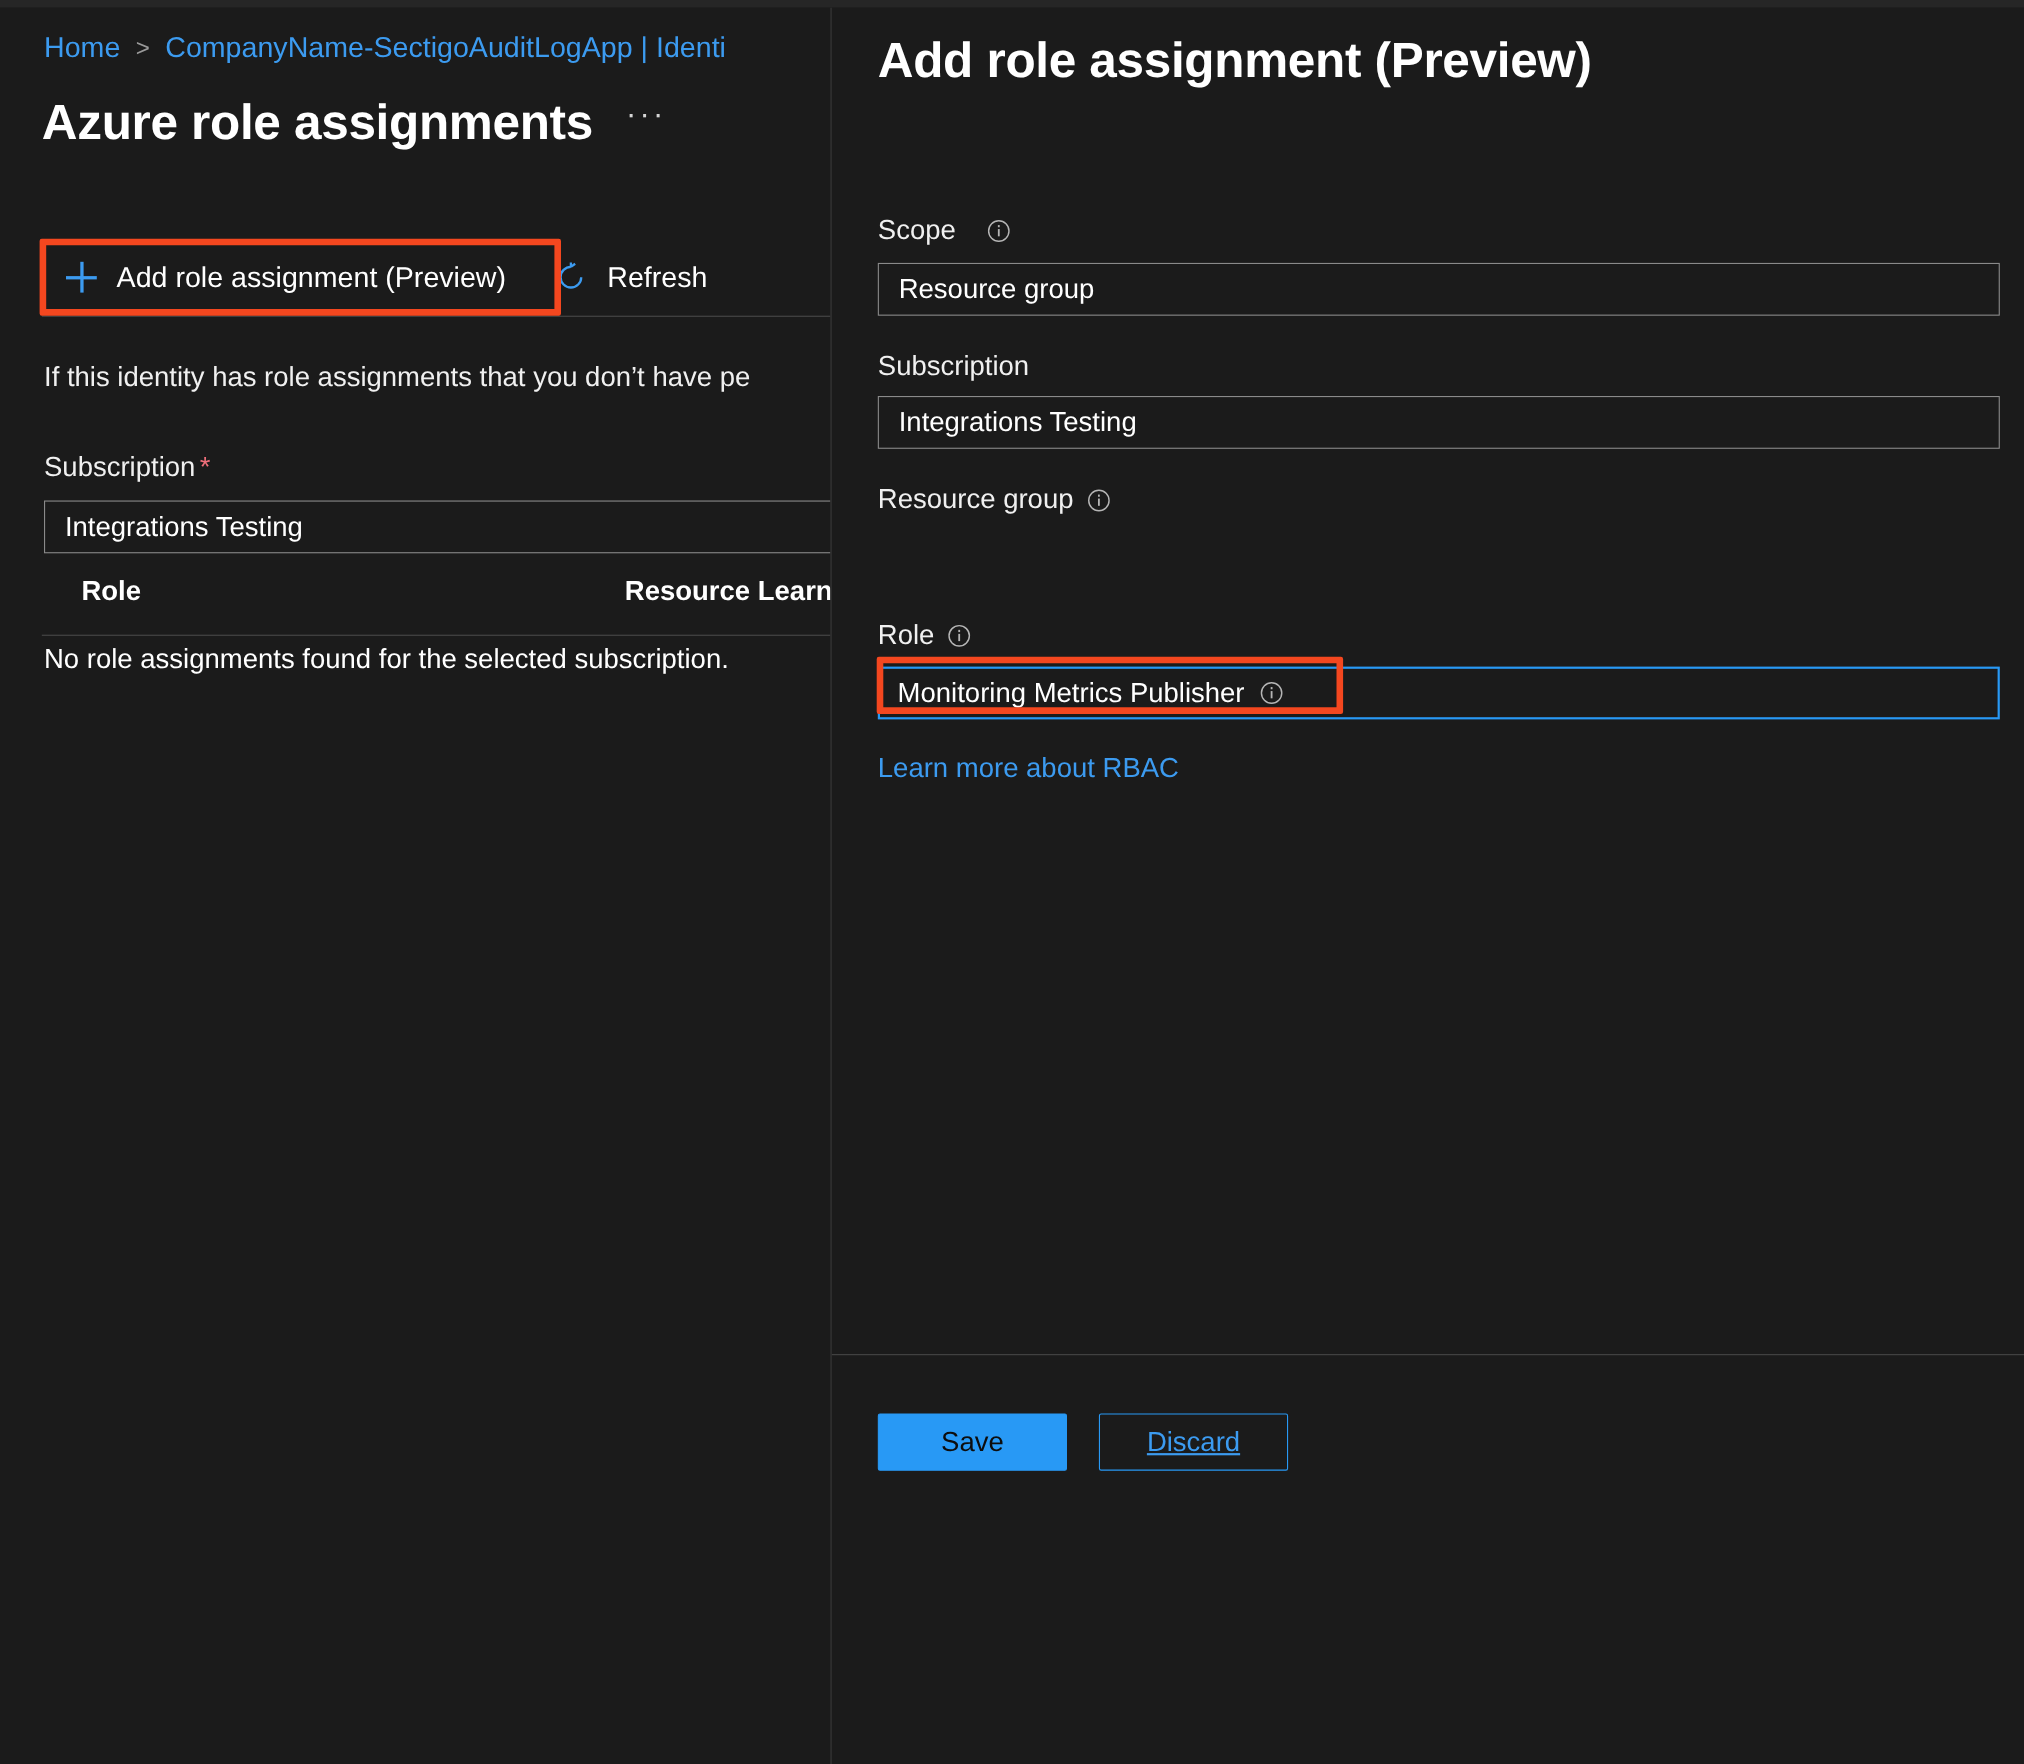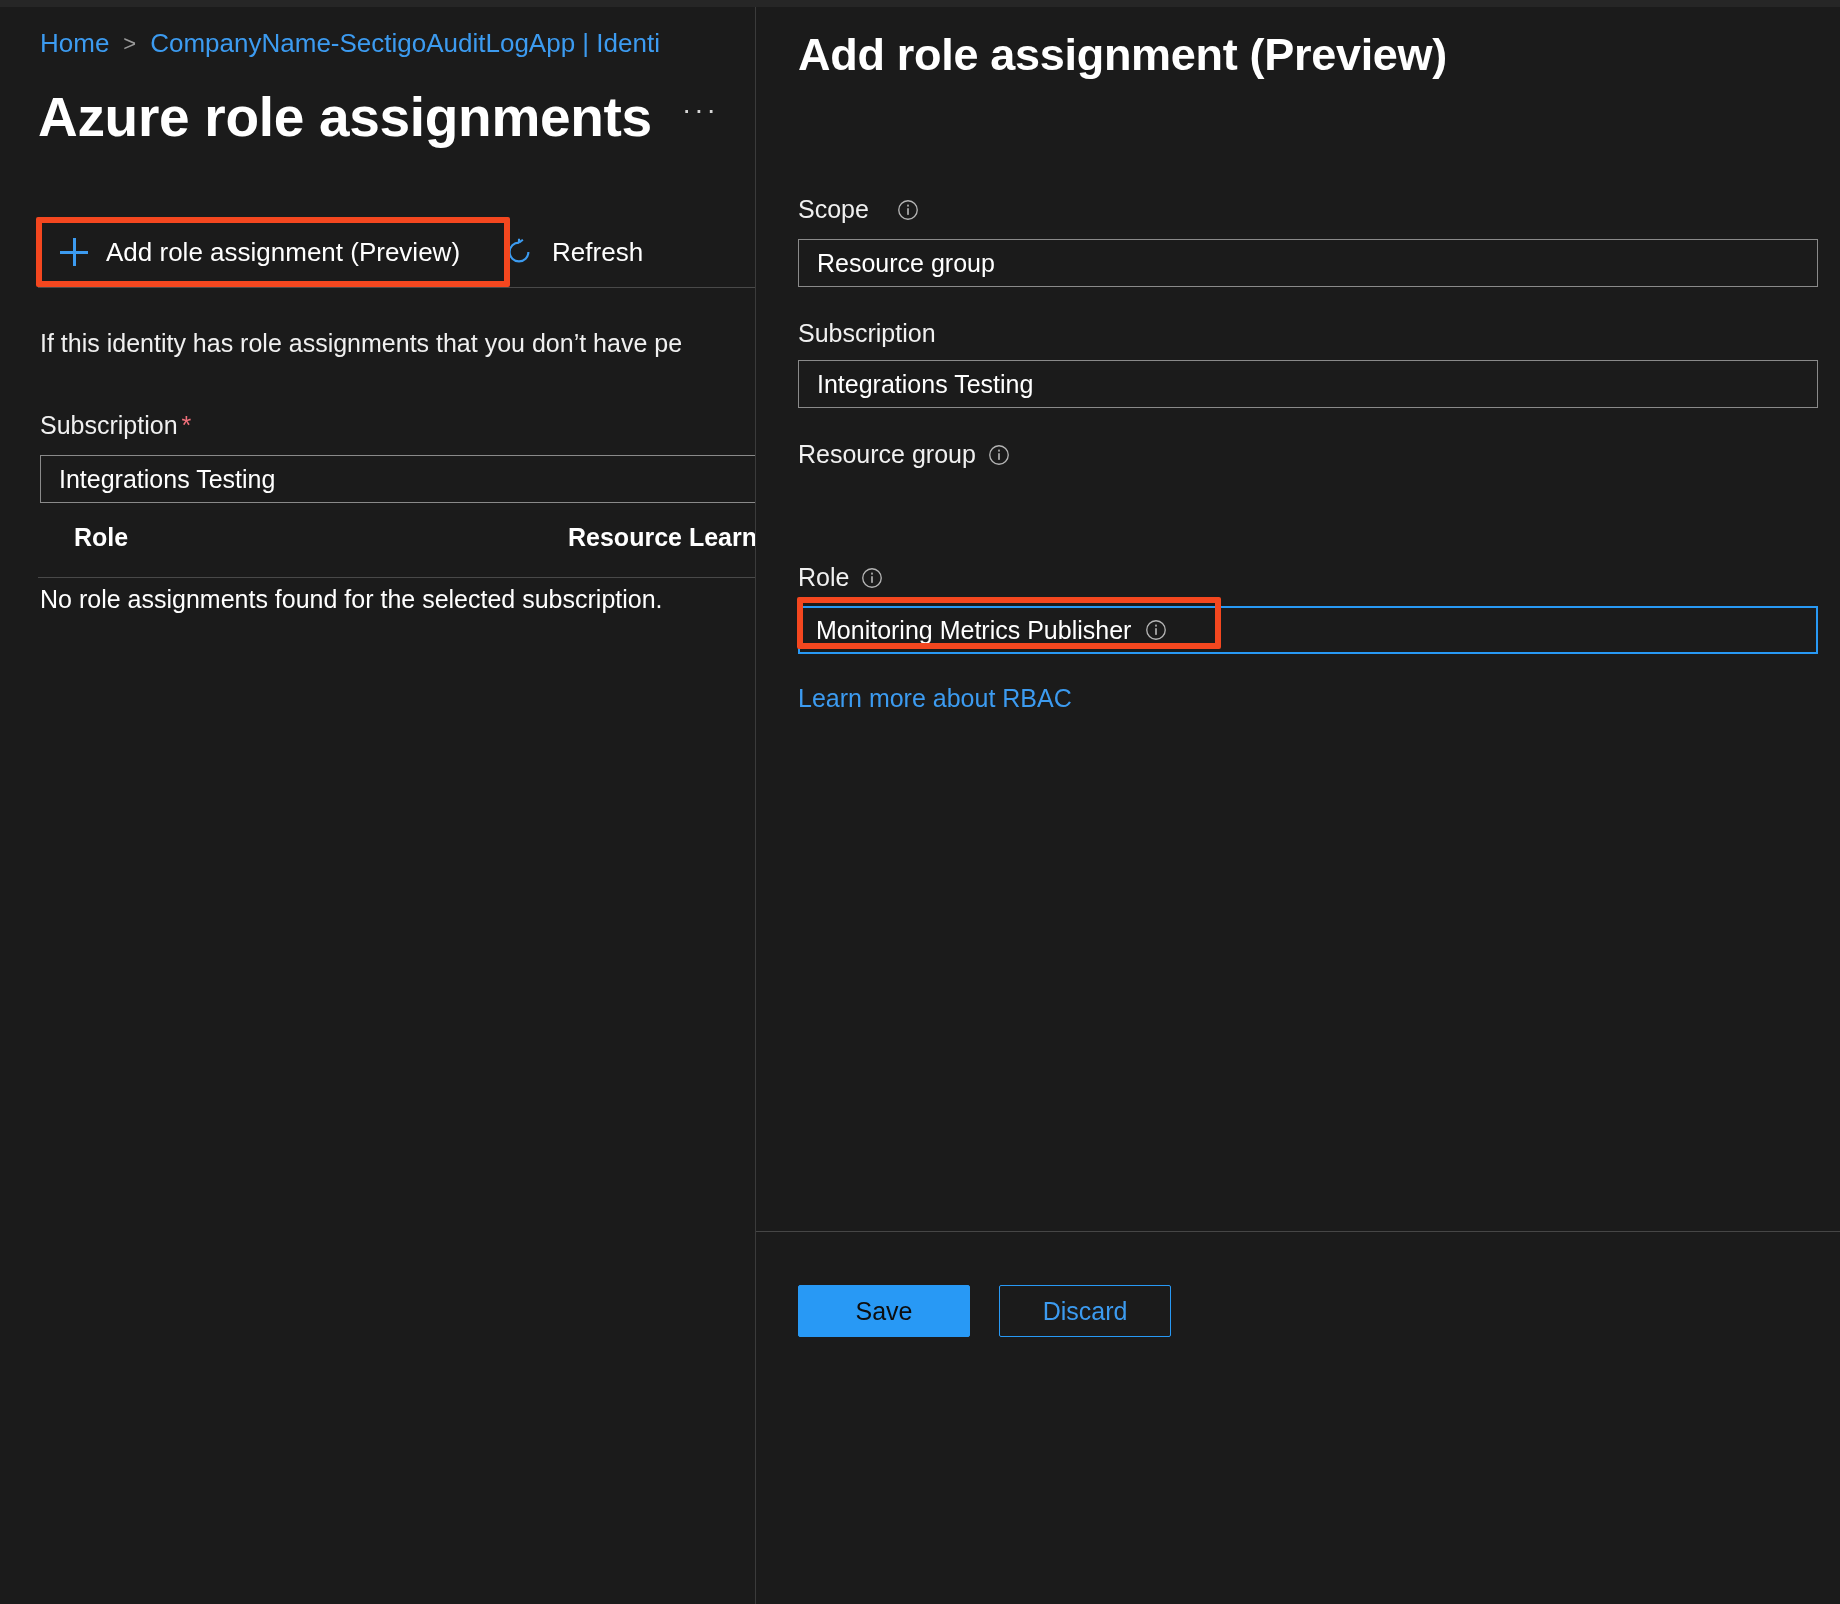--- a/index.html
+++ b/index.html
@@ -64,21 +64,21 @@
   .page-title-row {
     position: absolute;
     top: 78px;
     left: 38px;
     display: flex;
     align-items: center;
     gap: 30px;
     white-space: nowrap;
   }
   .page-title {
-    font-size: 55px;
+    font-size: 45px;
     font-weight: bold;
     color: #ffffff;
     letter-spacing: -0.3px;
   }
   .ellipsis-btn {
     color: #d6d6d6;
     font-size: 28px;
     letter-spacing: 3px;
     line-height: 1;
     padding-bottom: 14px;
@@ -334,20 +334,21 @@
   }
   .btn-primary {
     background: #2899f5;
     color: #0d0d0d;
     border: 1px solid #2899f5;
   }
   .btn-secondary {
     background: #1b1b1b;
     color: #3c9bf0;
     border: 1px solid #2899f5;
+    text-decoration: underline;
   }
 </style>
 </head>
 <body>
 
 <div class="app">
 
   <div class="topstrip"></div>
 
   <div class="left-blade">

